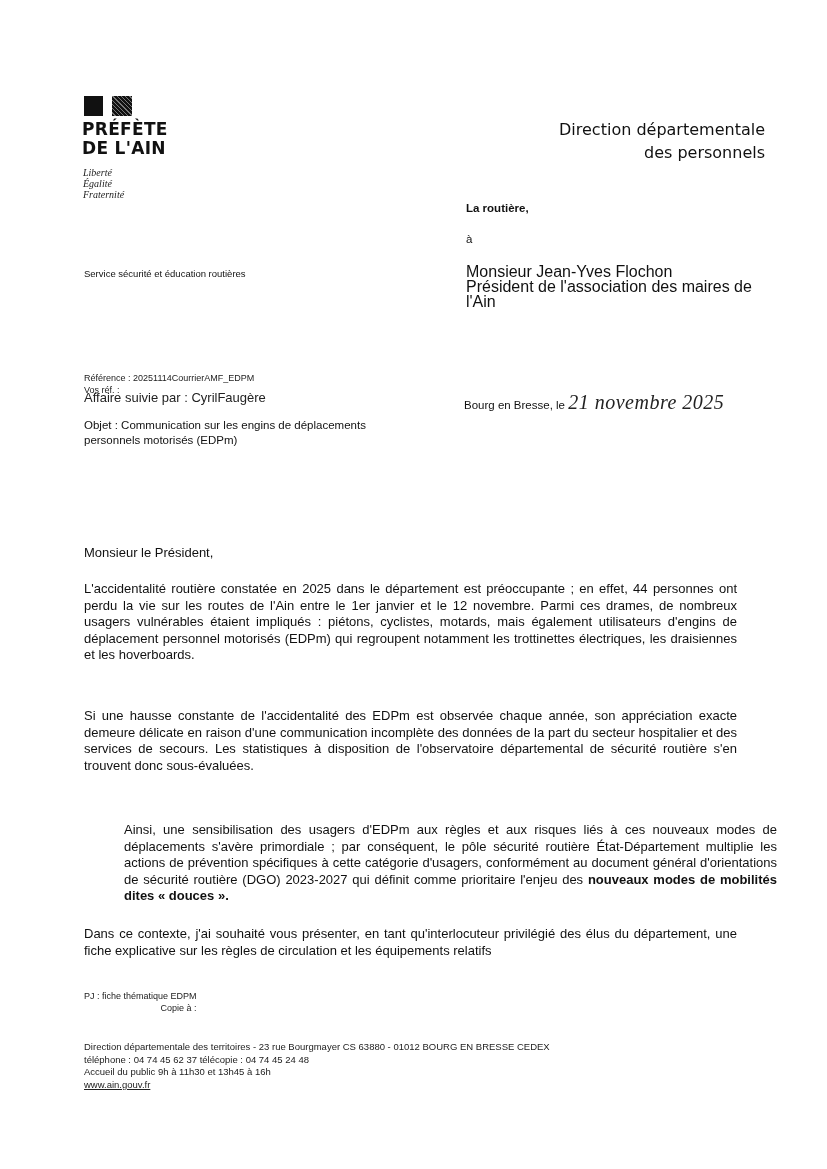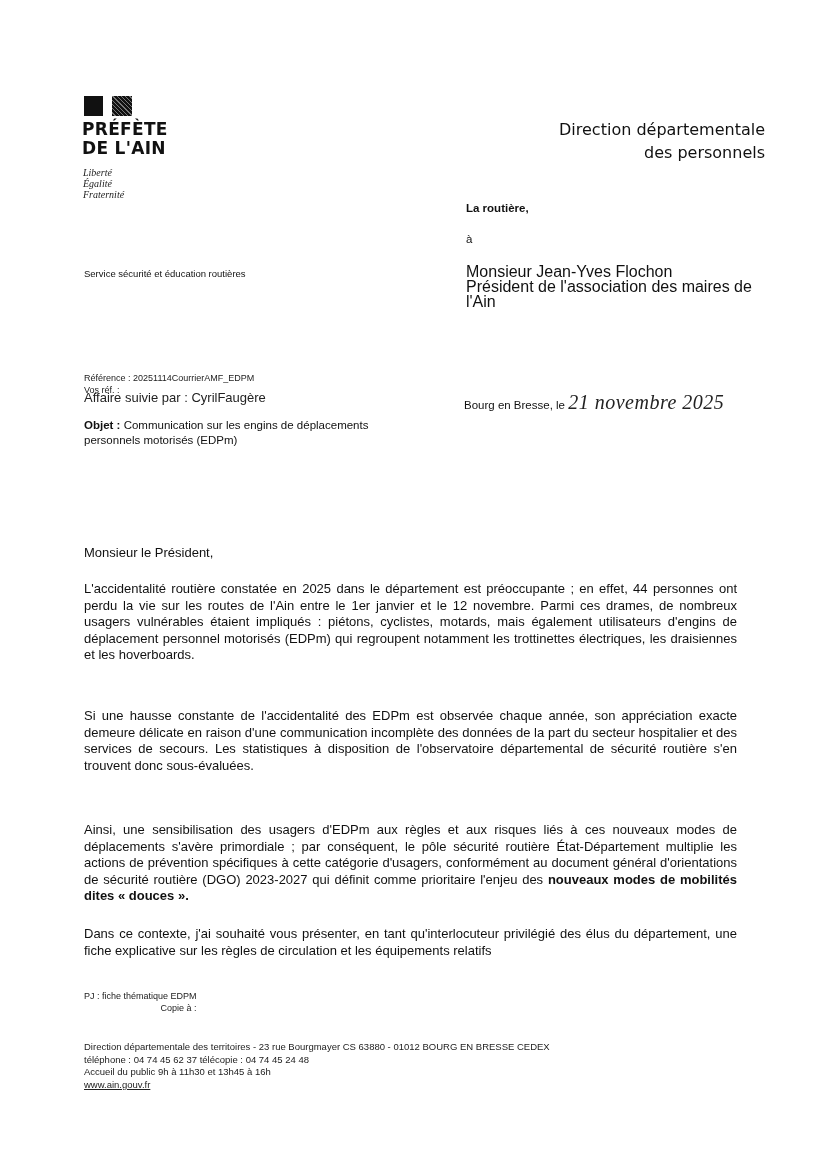--- a/index.html
+++ b/index.html
@@ -23,31 +23,31 @@
       font-size: 16px; line-height: 23px; color: #111; }
   .service { left: 84px; top: 268px; font-size: 9.5px; }
 
   .prefete { left: 466px; top: 202px; font-weight: bold; font-size: 11.5px; }
   .a-mark { left: 466px; top: 233px; font-size: 11.5px; }
   .recipient { left: 466px; top: 264px; font-size: 16px; line-height: 15px; }
 
   .ref { left: 84px; top: 372px; font-size: 9px; line-height: 12px; color:#222; }
   .affaire { left: 84px; top: 390px; font-size: 13px; color:#222; }
   .objet { left: 84px; top: 418px; font-size: 11.5px; line-height: 15px; width: 330px; }
-  .objet b { font-weight: bold; margin-top: 16px; }
+  .objet b { font-weight: normal; margin-top: 16px; }
 
   .place-date { left: 464px; top: 391px; font-size: 11.5px; }
   .handwritten { font-family: "Liberation Serif", serif; font-style: italic; font-size: 20px;
       letter-spacing: 0.5px; color: #222; }
 
   .salutation { left: 84px; top: 545px; font-size: 13px; text-align: center; }
   .body { left: 84px; width: 653px; font-size: 13px; line-height: 16.5px; text-align: justify; }
   .p1 { top: 581px; }
   .p2 { top: 708px; }
-  .p3 { top: 822px; }
+  .p3 { top: 822px; margin-left: 40px; }
   .p4 { top: 926px; }
   .body b { font-weight: bold; }
 
   .pj { left: 84px; top: 990px; font-size: 9px; line-height: 12px; color:#222;text-align:right; }
   .footer { left: 84px; top: 1041px; font-size: 9.5px; line-height: 12.5px; color:#222; }
   .footer a { color: #222; text-decoration: underline; }
 </style>
 </head>
 <body>
 

